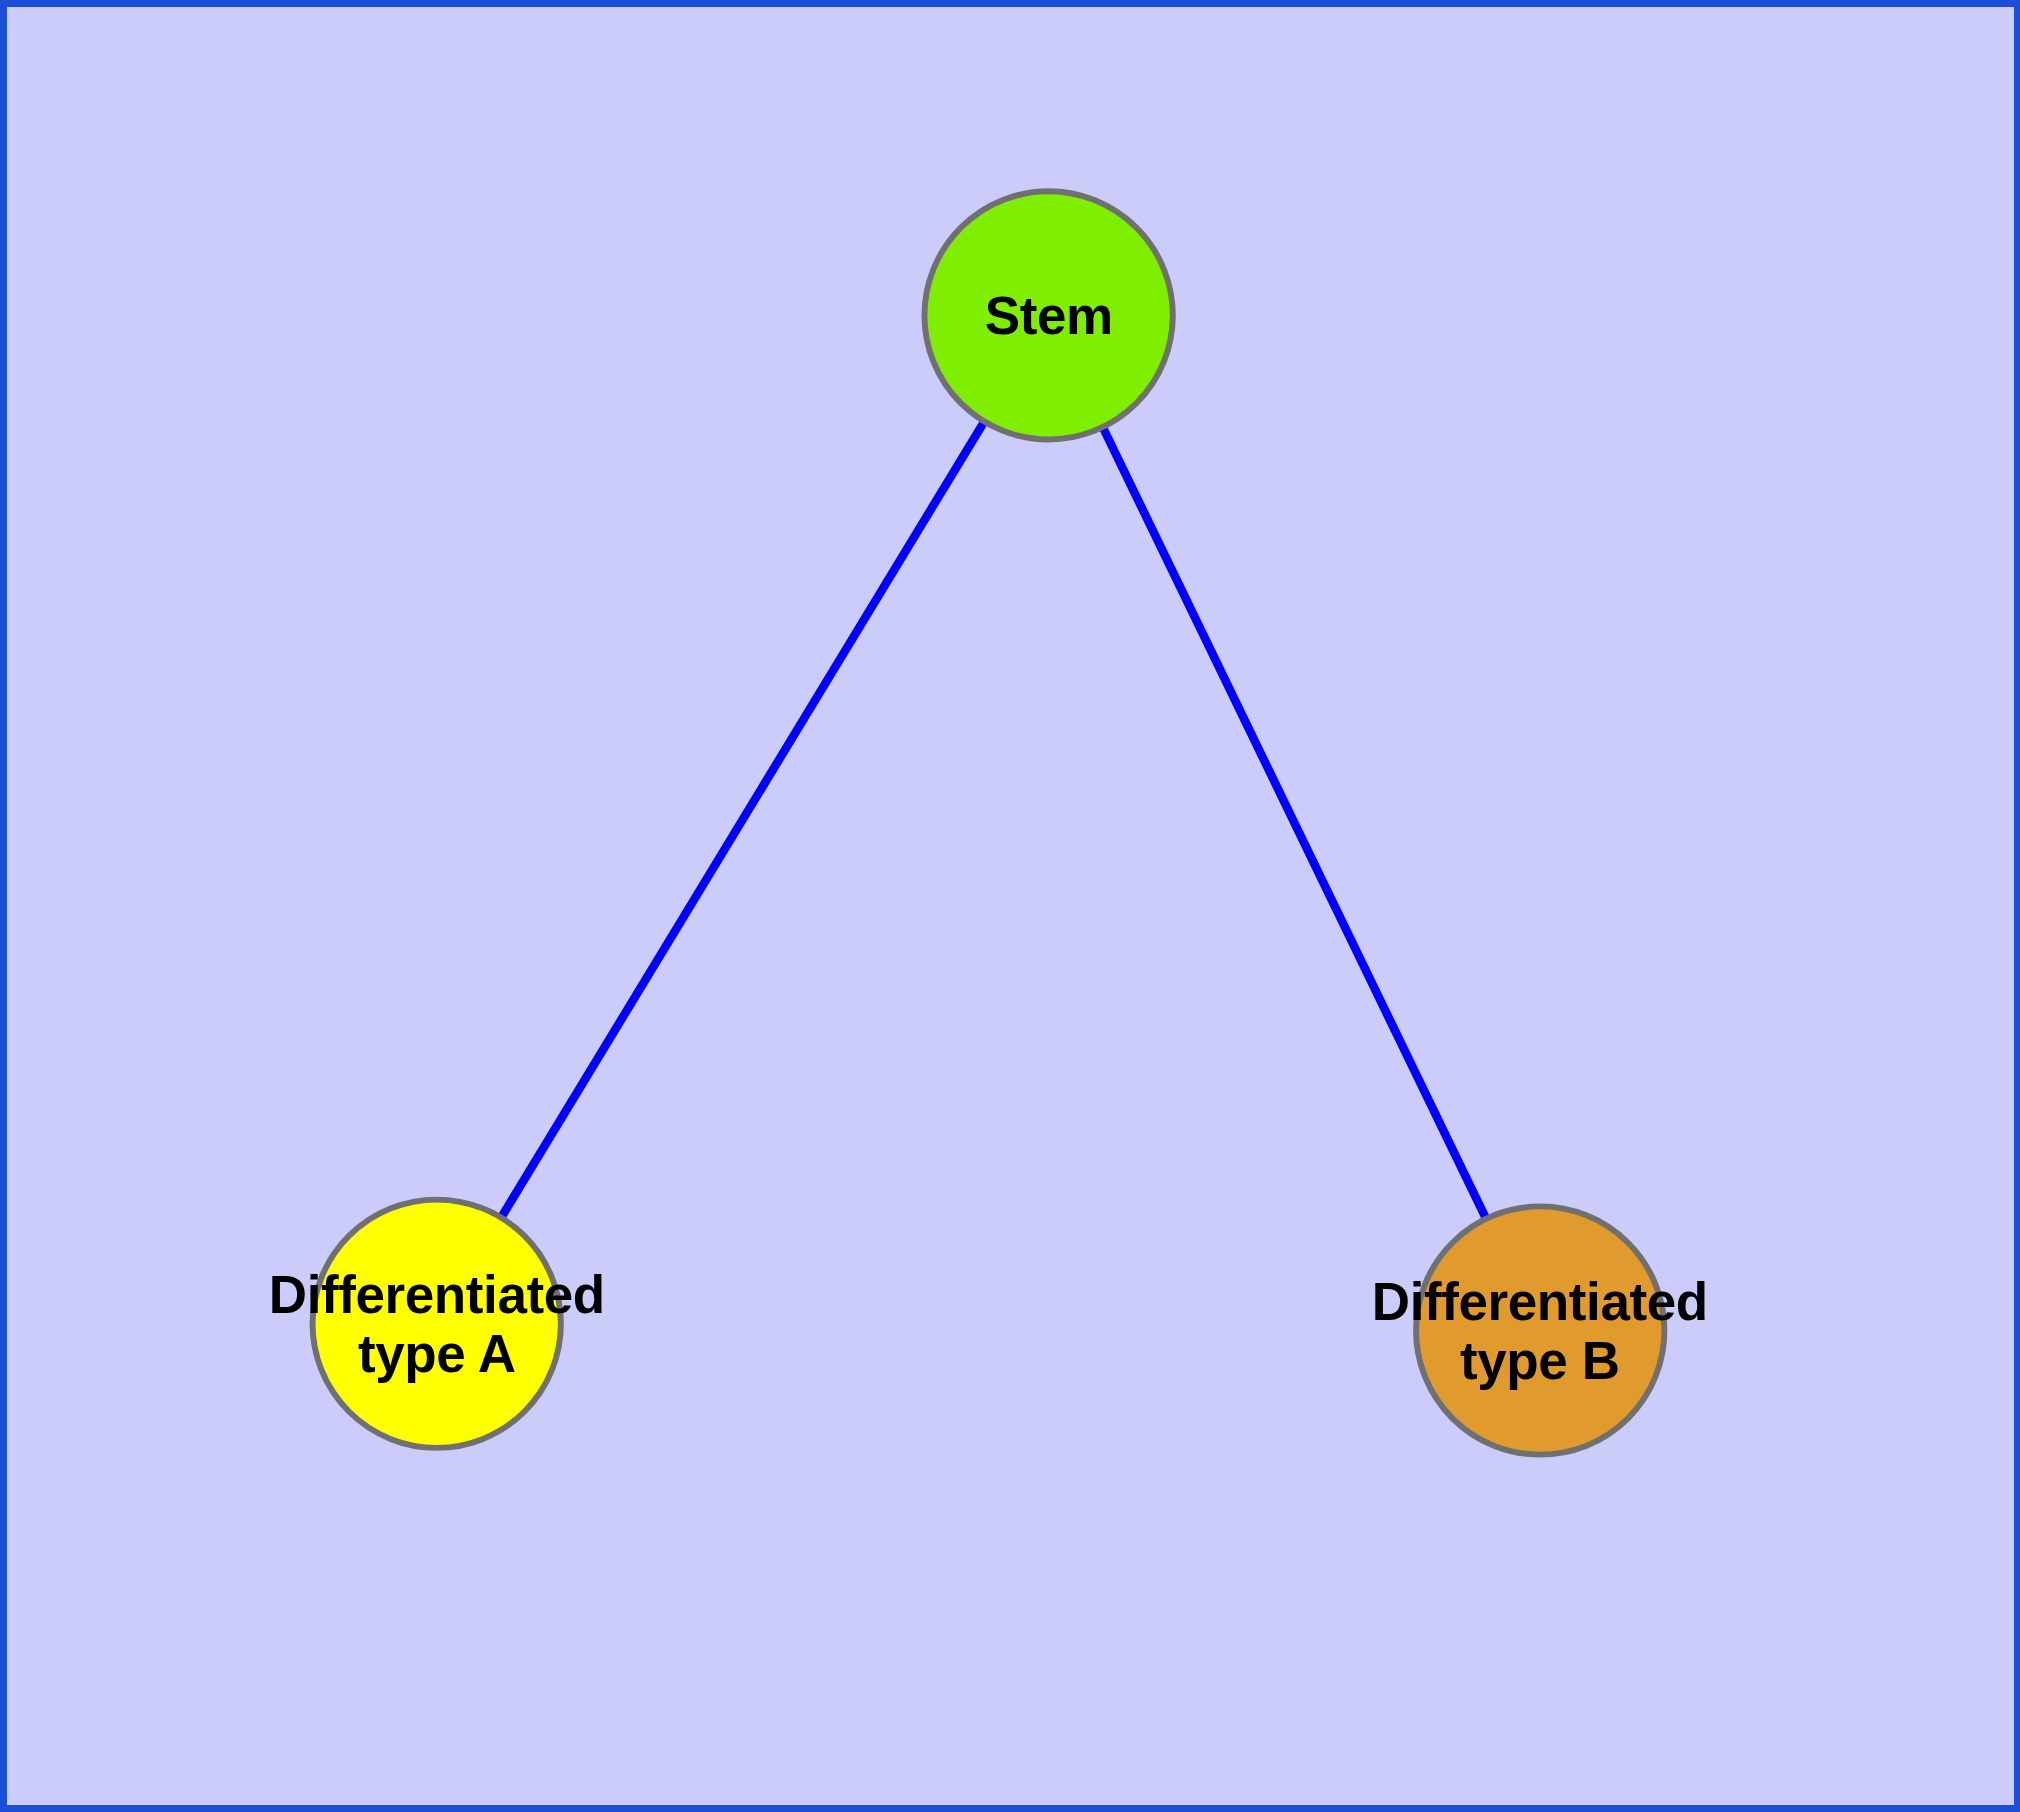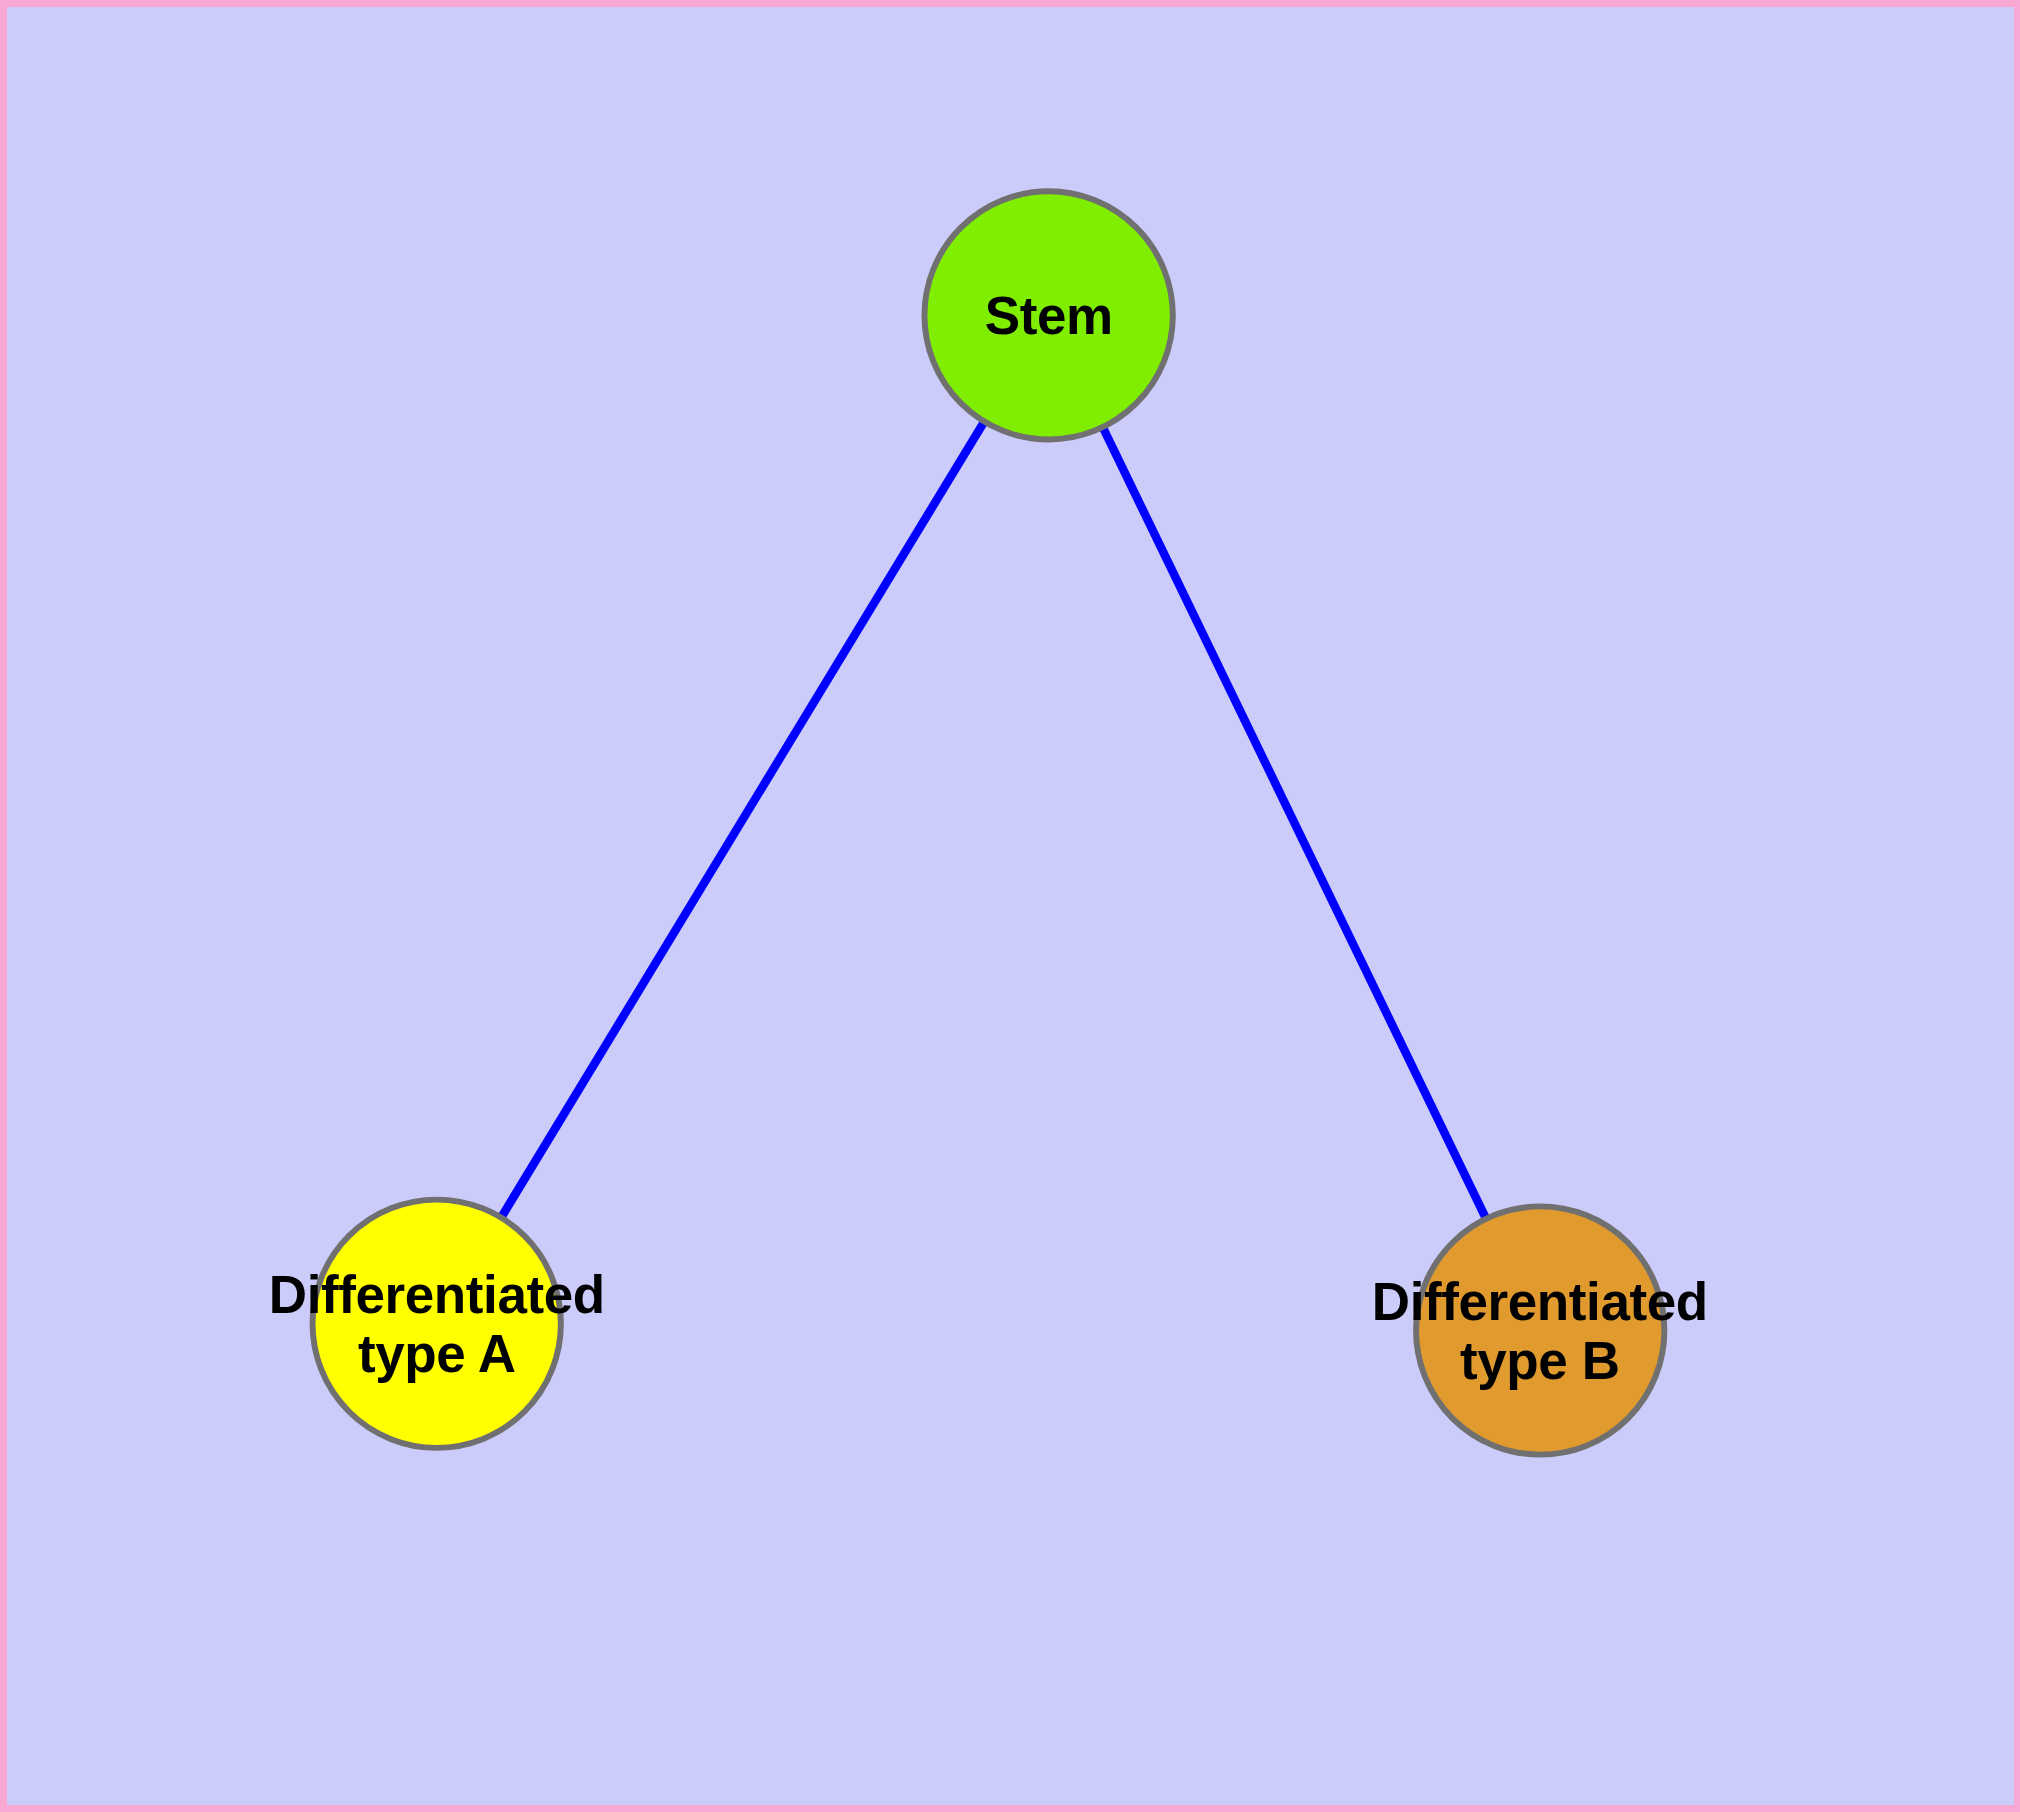--- a/index.html
+++ b/index.html
@@ -4,21 +4,21 @@
 <style>
   html, body {
     margin: 0;
     padding: 0;
     background: #ffffff;
   }
   #stage {
     position: relative;
     width: 2021px;
     height: 1812px;
-    background: #f9a8d4;
+    background: #1d4ed8;
     overflow: hidden;
     font-family: "Liberation Sans", "DejaVu Sans", sans-serif;
   }
   #canvas {
     position: absolute;
     left: 6.8px;
     top: 6.8px;
     width: 2007px;
     height: 1798px;
     background: #ccccfa;

